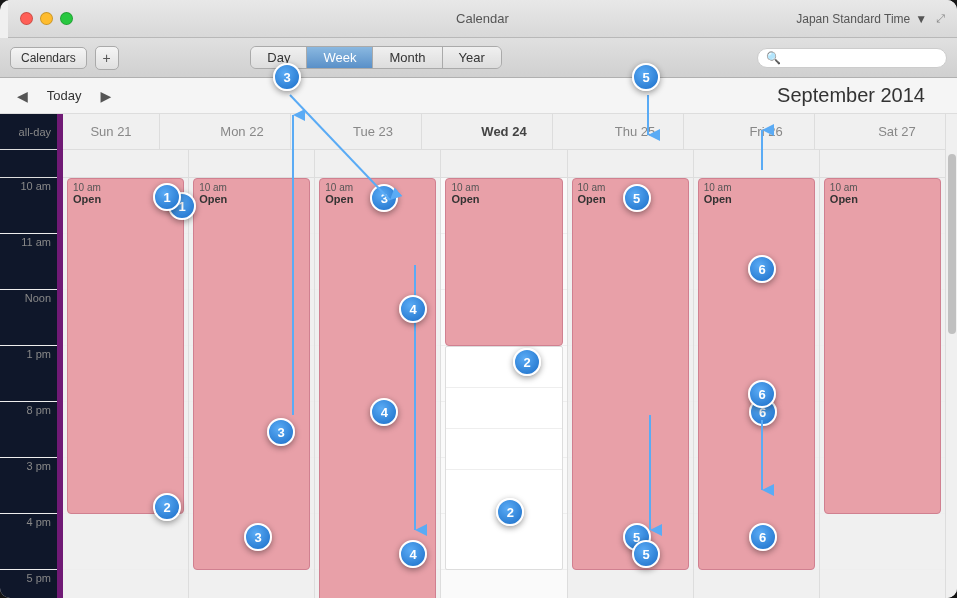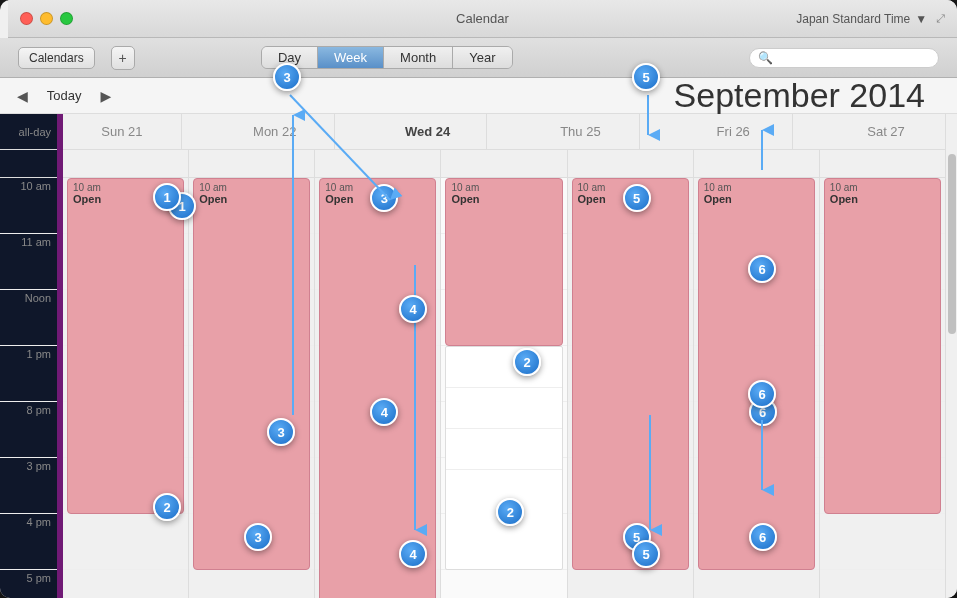--- a/index.html
+++ b/index.html
@@ -68,22 +68,22 @@
       font-size: 11px;
       color: #888;
       cursor: pointer;
     }
     .toolbar {
       height: 40px;
       background: linear-gradient(to bottom, #e0e0e0, #d0d0d0);
       border-bottom: 1px solid #b0b0b0;
       display: flex;
       align-items: center;
-      padding: 0 18px;
-      gap: 16px;
+      padding: 0 10px;
+      gap: 8px;
     }
     .cal-btn {
       padding: 3px 10px;
       background: linear-gradient(to bottom, #f5f5f5, #e0e0e0);
       border: 1px solid #aaa;
       border-radius: 5px;
       font-size: 12px;
       color: #333;
       cursor: pointer;
     }
@@ -159,21 +159,21 @@
       padding: 2px 5px;
     }
     .today-btn {
       padding: 2px 8px;
       font-size: 13px;
       color: #333;
       cursor: pointer;
     }
     .month-title {
       margin-left: auto;
-      font-size: 34px;
+      font-size: 20px;
       font-weight: 300;
       color: #333;
       padding-right: 20px;
     }
     .calendar-area {
       flex: 1;
       display: flex;
       overflow: hidden;
     }
     .time-col {
@@ -357,20 +357,21 @@
         <div class="time-label">5 pm</div>
 
       </div>
     </div>
 
     <div class="days-area">
 
       <div class="days-header">
         <div class="day-header">Sun 21</div>
         <div class="day-header">Mon 22</div>
+        <div class="day-header">Tue 23</div>
         <div class="day-header today">Wed 24</div>
         <div class="day-header">Thu 25</div>
         <div class="day-header">Fri 26</div>
         <div class="day-header">Sat 27</div>
       </div>
 
       <div class="allday-row">
         <div class="allday-cell"></div>
         <div class="allday-cell"></div>
         <div class="allday-cell"></div>

